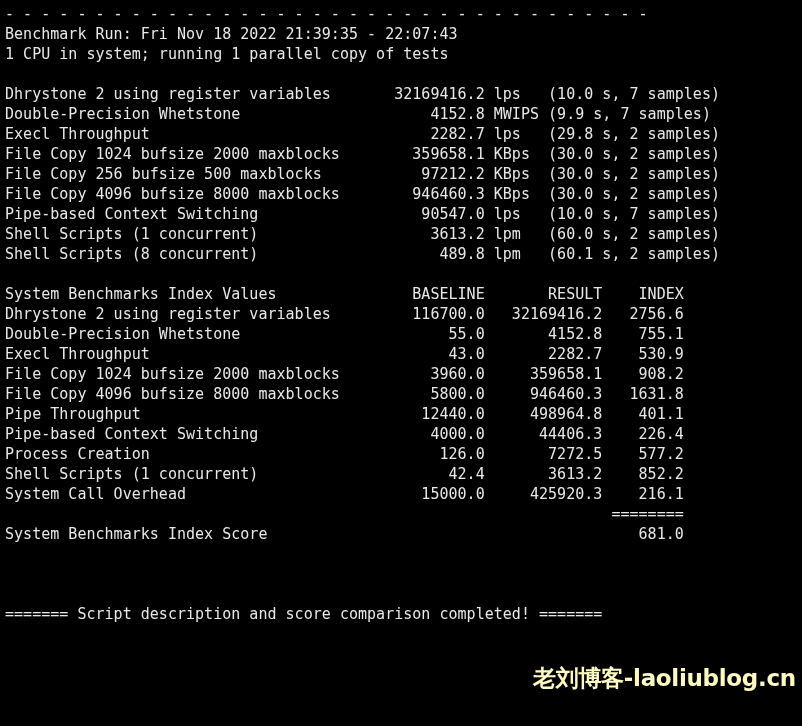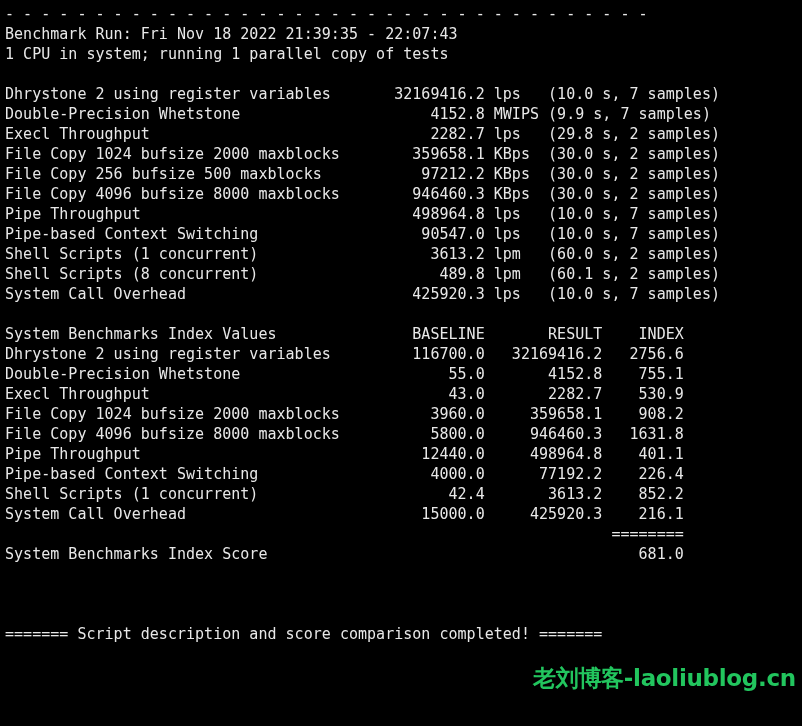--- a/index.html
+++ b/index.html
@@ -44,51 +44,50 @@
   .watermark {
     position: absolute;
     left: 533px;
     top: 663px;
     font-family: "DejaVu Sans", "Liberation Sans", sans-serif;
     font-weight: bold;
     font-size: 23px;
     line-height: 30px;
     letter-spacing: -0.3px;
     white-space: pre;
-    color: #22c55e;
+    color: #fef9c3;
   }
 </style>
 </head>
 <body>
 
 <div id="terminal">
     <span class="line">- - - - - - - - - - - - - - - - - - - - - - - - - - - - - - - - - - - -</span>
     <span class="line">Benchmark Run: Fri Nov 18 2022 21:39:35 - 22:07:43</span>
     <span class="line">1 CPU in system; running 1 parallel copy of tests</span>
     <span class="line blank"> </span>
     <span class="line">Dhrystone 2 using register variables       32169416.2 lps   (10.0 s, 7 samples)</span>
     <span class="line">Double-Precision Whetstone                     4152.8 MWIPS (9.9 s, 7 samples)</span>
     <span class="line">Execl Throughput                               2282.7 lps   (29.8 s, 2 samples)</span>
     <span class="line">File Copy 1024 bufsize 2000 maxblocks        359658.1 KBps  (30.0 s, 2 samples)</span>
     <span class="line">File Copy 256 bufsize 500 maxblocks           97212.2 KBps  (30.0 s, 2 samples)</span>
     <span class="line">File Copy 4096 bufsize 8000 maxblocks        946460.3 KBps  (30.0 s, 2 samples)</span>
-    <span class="line">Pipe Throughput                              498964.8 lps   (10.0 s, 7 samples)</span>
     <span class="line">Pipe-based Context Switching                  90547.0 lps   (10.0 s, 7 samples)</span>
     <span class="line">Shell Scripts (1 concurrent)                   3613.2 lpm   (60.0 s, 2 samples)</span>
     <span class="line">Shell Scripts (8 concurrent)                    489.8 lpm   (60.1 s, 2 samples)</span>
-    <span class="line">System Call Overhead                         425920.3 lps   (10.0 s, 7 samples)</span>
     <span class="line blank"> </span>
     <span class="line">System Benchmarks Index Values               BASELINE       RESULT    INDEX</span>
     <span class="line">Dhrystone 2 using register variables         116700.0   32169416.2   2756.6</span>
     <span class="line">Double-Precision Whetstone                       55.0       4152.8    755.1</span>
     <span class="line">Execl Throughput                                 43.0       2282.7    530.9</span>
     <span class="line">File Copy 1024 bufsize 2000 maxblocks          3960.0     359658.1    908.2</span>
     <span class="line">File Copy 4096 bufsize 8000 maxblocks          5800.0     946460.3   1631.8</span>
     <span class="line">Pipe Throughput                               12440.0     498964.8    401.1</span>
-    <span class="line">Pipe-based Context Switching                   4000.0      77192.2    226.4</span>
+    <span class="line">Pipe-based Context Switching                   4000.0      44406.3    226.4</span>
+    <span class="line">Process Creation                                126.0       7272.5    577.2</span>
     <span class="line">Shell Scripts (1 concurrent)                     42.4       3613.2    852.2</span>
     <span class="line">System Call Overhead                          15000.0     425920.3    216.1</span>
     <span class="line">                                                                   ========</span>
     <span class="line">System Benchmarks Index Score                                         681.0</span>
     <span class="line blank"> </span>
     <span class="line blank"> </span>
     <span class="line blank"> </span>
     <span class="line">======= Script description and score comparison completed! =======</span>
   </div>
 

